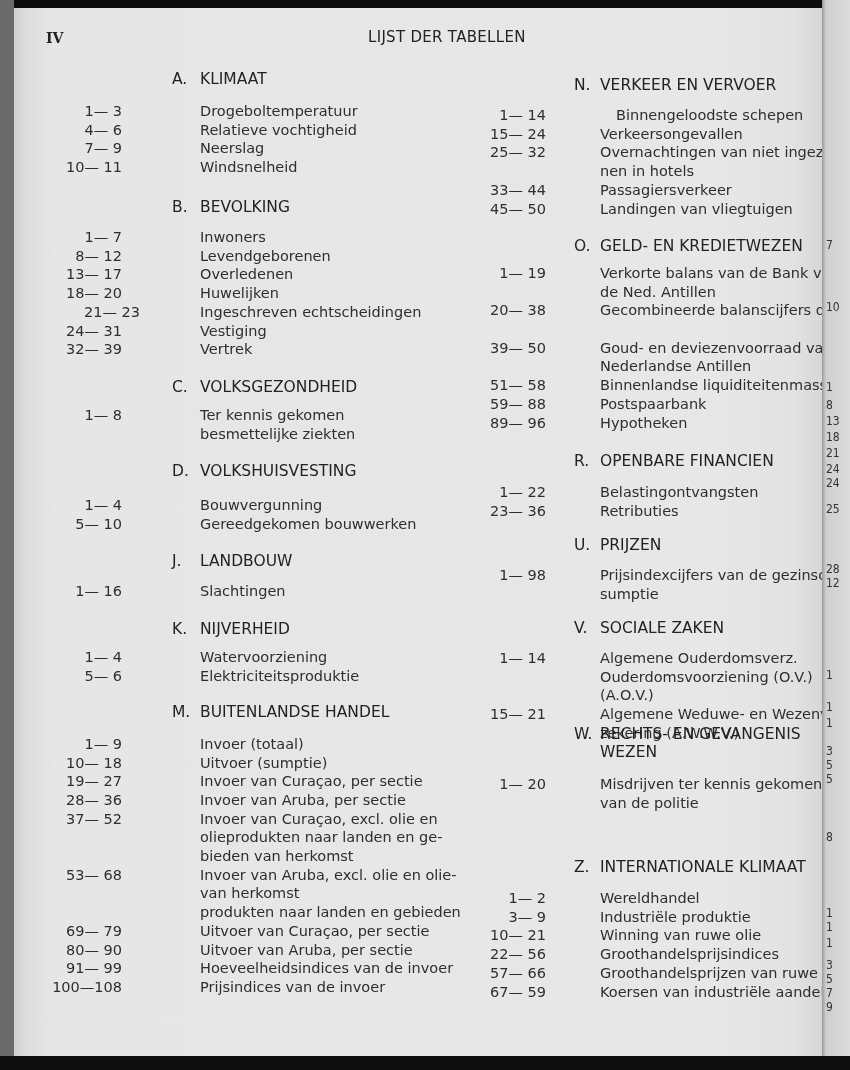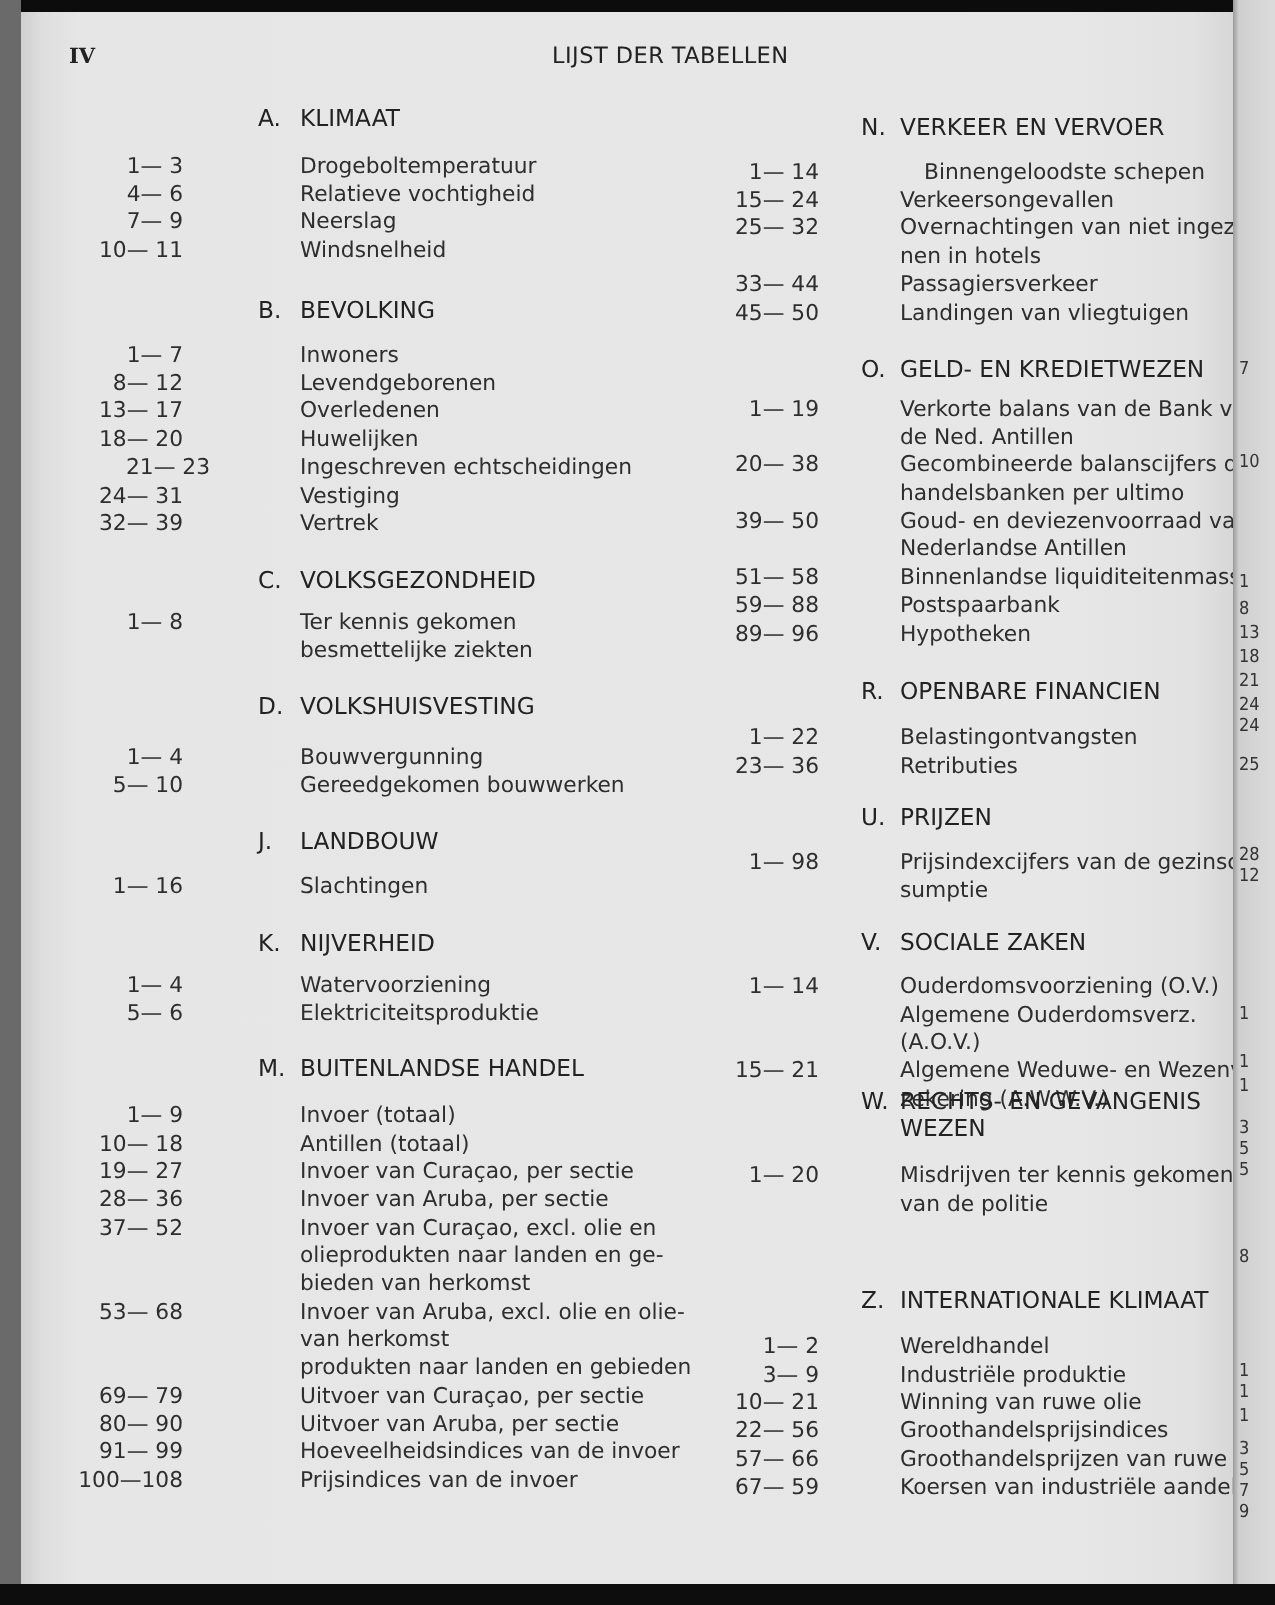--- a/index.html
+++ b/index.html
@@ -176,21 +176,21 @@
       <div class="section-head" style="top: 695px; left: 158px;"><span class="letter">M.</span><span class="title" style="left: 28px;">BUITENLANDSE HANDEL</span></div>
       <div class="entry" style="top: 727px; left: 0px; width: 440px;">
         <span class="range" style="left: 28px; width: 80px;">1— 9</span>
         <span class="desc" style="left: 186px;">
           <span class="line">Invoer (totaal)</span>
         </span>
       </div>
       <div class="entry" style="top: 745.7px; left: 0px; width: 440px;">
         <span class="range" style="left: 28px; width: 80px;">10— 18</span>
         <span class="desc" style="left: 186px;">
-          <span class="line">Antillen (totaal)</span>
+          <span class="line">Uitvoer (sumptie)</span>
         </span>
       </div>
       <div class="entry" style="top: 764.4px; left: 0px; width: 440px;">
         <span class="range" style="left: 28px; width: 80px;">19— 27</span>
         <span class="desc" style="left: 186px;">
           <span class="line">Invoer van Curaçao, per sectie</span>
         </span>
       </div>
       <div class="entry" style="top: 783.1px; left: 0px; width: 440px;">
         <span class="range" style="left: 28px; width: 80px;">28— 36</span>
@@ -277,21 +277,20 @@
         <span class="range" style="left: 12px; width: 80px;">1— 19</span>
         <span class="desc" style="left: 146px;">
           <span class="line">Verkorte balans van de Bank van</span>
           <span class="line">de Ned. Antillen</span>
         </span>
       </div>
       <div class="entry" style="top: 293.4px; left: 0px; width: 400px;">
         <span class="range" style="left: 12px; width: 80px;">20— 38</span>
         <span class="desc" style="left: 146px;">
           <span class="line">Gecombineerde balanscijfers der</span>
-          <span class="line">handelsbanken per ultimo</span>
         </span>
       </div>
       <div class="entry" style="top: 330.8px; left: 0px; width: 400px;">
         <span class="range" style="left: 12px; width: 80px;">39— 50</span>
         <span class="desc" style="left: 146px;">
           <span class="line">Goud- en deviezenvoorraad van</span>
           <span class="line">Nederlandse Antillen</span>
         </span>
       </div>
       <div class="entry" style="top: 368.2px; left: 0px; width: 400px;">
@@ -330,22 +329,22 @@
         <span class="range" style="left: 12px; width: 80px;">1— 98</span>
         <span class="desc" style="left: 146px;">
           <span class="line">Prijsindexcijfers van de gezinscon-</span>
           <span class="line">sumptie</span>
         </span>
       </div>
       <div class="section-head" style="top: 611px; left: 120px;"><span class="letter">V.</span><span class="title" style="left: 26px;">SOCIALE ZAKEN</span></div>
       <div class="entry" style="top: 641px; left: 0px; width: 400px;">
         <span class="range" style="left: 12px; width: 80px;">1— 14</span>
         <span class="desc" style="left: 146px;">
+          <span class="line">Algemene Ouderdomsverz.</span>
           <span class="line">Ouderdomsvoorziening (O.V.)</span>
-          <span class="line">Algemene Ouderdomsverz.</span>
           <span class="line">(A.O.V.)</span>
         </span>
       </div>
       <div class="entry" style="top: 697.1px; left: 0px; width: 400px;">
         <span class="range" style="left: 12px; width: 80px;">15— 21</span>
         <span class="desc" style="left: 146px;">
           <span class="line">Algemene Weduwe- en Wezenver-</span>
           <span class="line">zekering (A.W.W.V.)</span>
         </span>
       </div>

